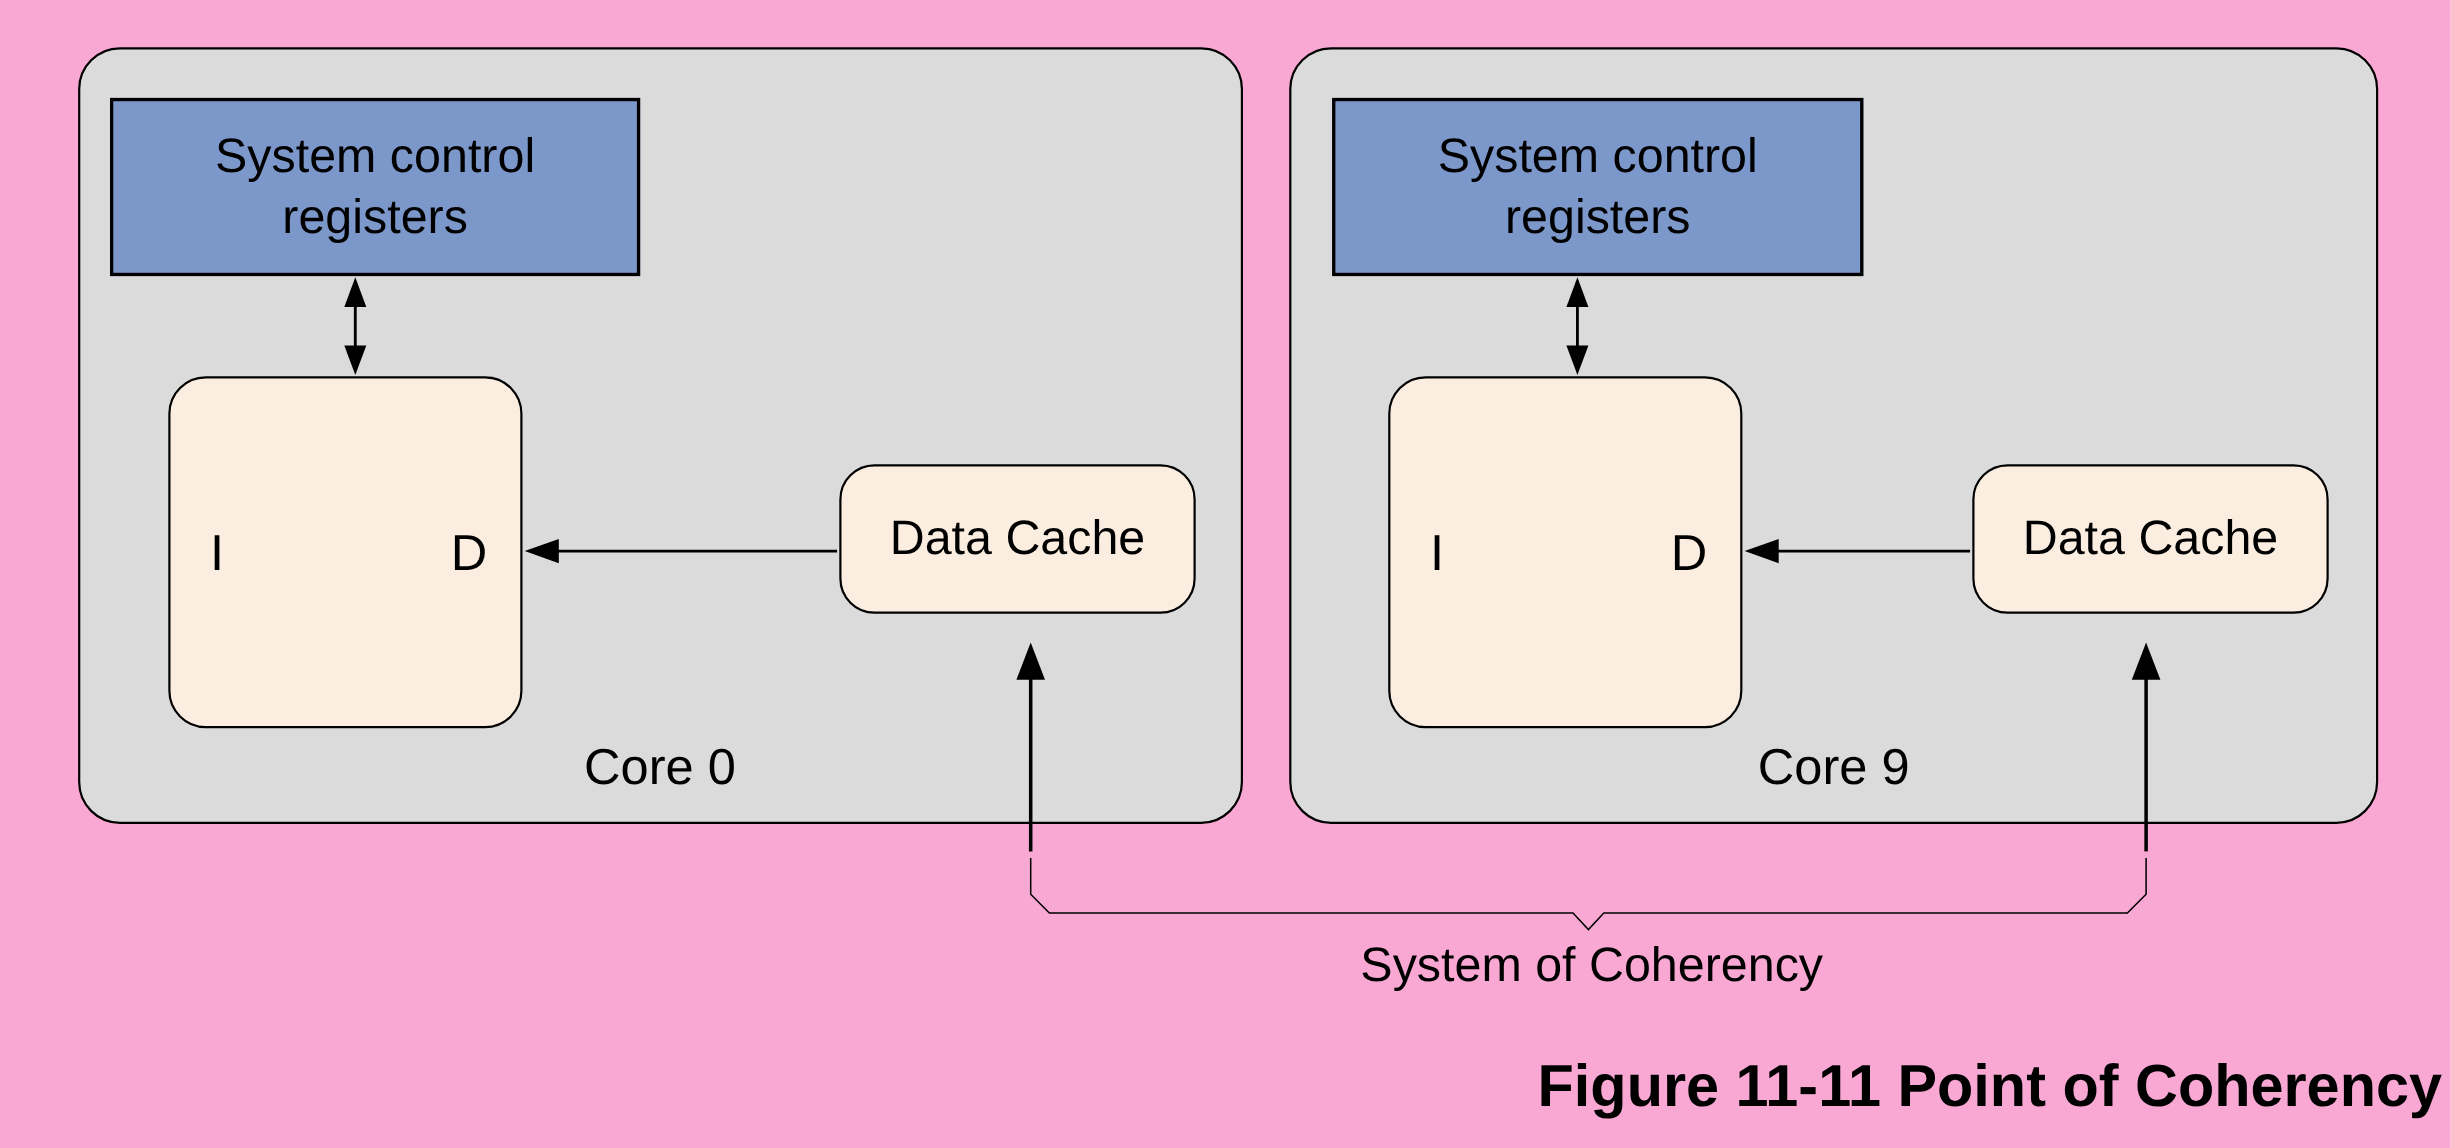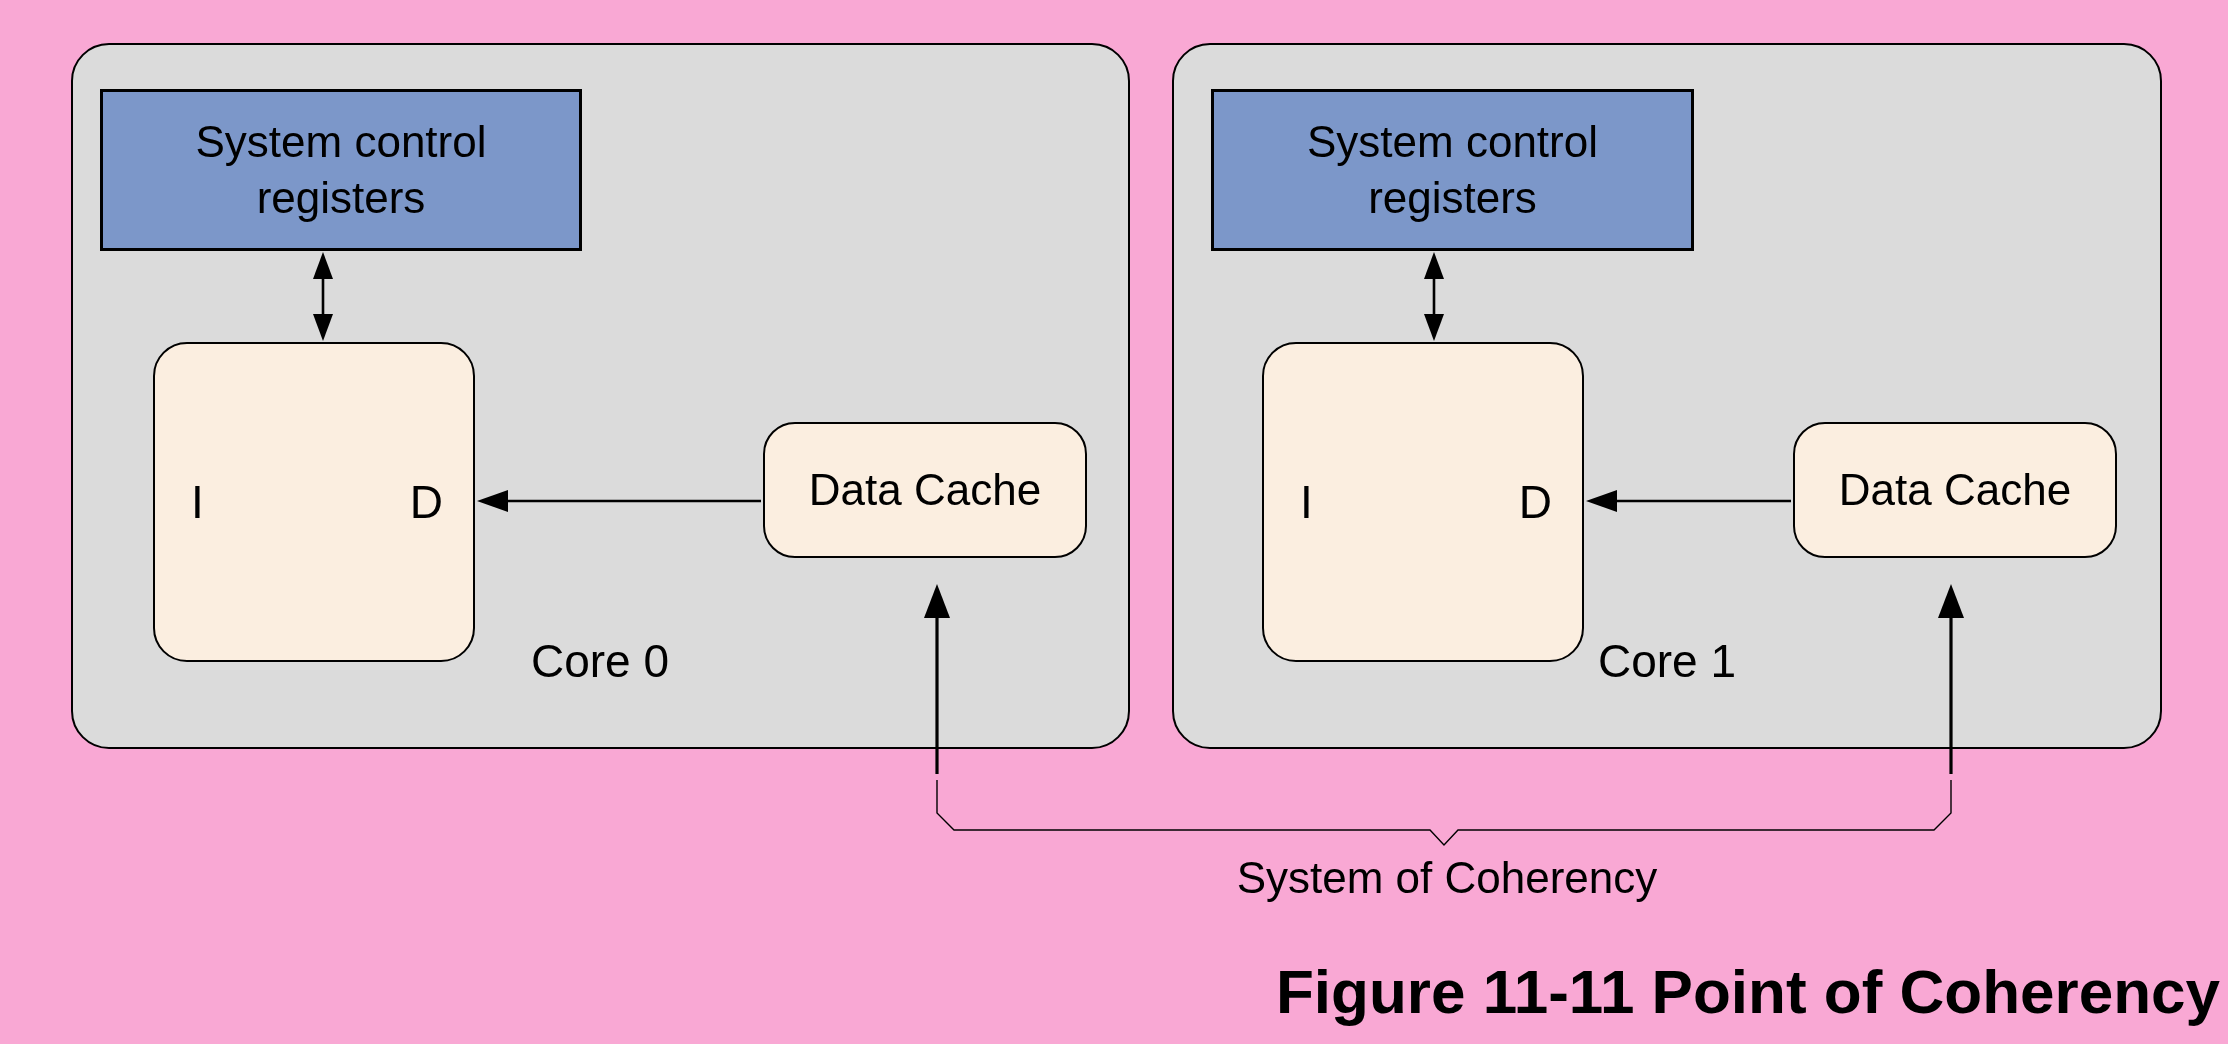--- a/index.html
+++ b/index.html
@@ -79,42 +79,42 @@
     align-items: center;
     justify-content: center;
     font-size: 44px;
   }
   .datacache.d0 { left: 763px; }
   .datacache.d1 { left: 1793px; }
 
   
   .core-label {
     position: absolute;
-    top: 634px;
+    top: 670px;
     transform: translateX(-50%);
     font-size: 46px;
     white-space: nowrap;
   }
   .core-label.l0 { left: 600px; }
   .core-label.l1 { left: 1667px; }
 
   .poc-label {
     position: absolute;
     top: 853px;
     left: 1447px;
     transform: translateX(-50%);
     font-size: 44px;
     white-space: nowrap;
   }
 
   .fig-caption {
     position: absolute;
     top: 956px;
     right: 8px;
-    font-size: 62px;
+    font-size: 54px;
     font-weight: bold;
     white-space: nowrap;
   }
 
   
   svg.overlay {
     position: absolute;
     left: 0;
     top: 0;
     width: 2228px;
@@ -150,21 +150,21 @@
   <div class="sysreg s1">
     <span>System control registers</span>
   </div>
   <div class="idbox i1">
     <span>I</span>
     <span>D</span>
   </div>
   <div class="datacache d1">
     <span>Data Cache</span>
   </div>
-  <div class="core-label l1">Core 1</div>
+  <div class="core-label l1">Core 9</div>
 
   <div class="poc-label">System of Coherency</div>
   <div class="fig-caption">Figure 11-11 Point of Coherency</div>
 
   <svg class="overlay" viewBox="0 0 2228 1044" aria-hidden="true">
 
     <g>
       <line class="shaft" x1="323" y1="262" x2="323" y2="331" stroke-width="2.6"></line>
       <polygon class="head" points="323,252 313,279 333,279"></polygon>
       <polygon class="head" points="323,341 313,314 333,314"></polygon>

